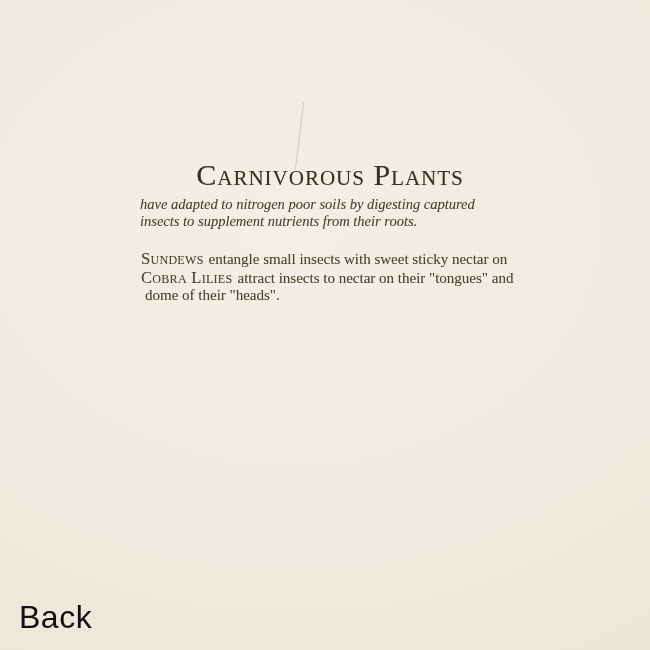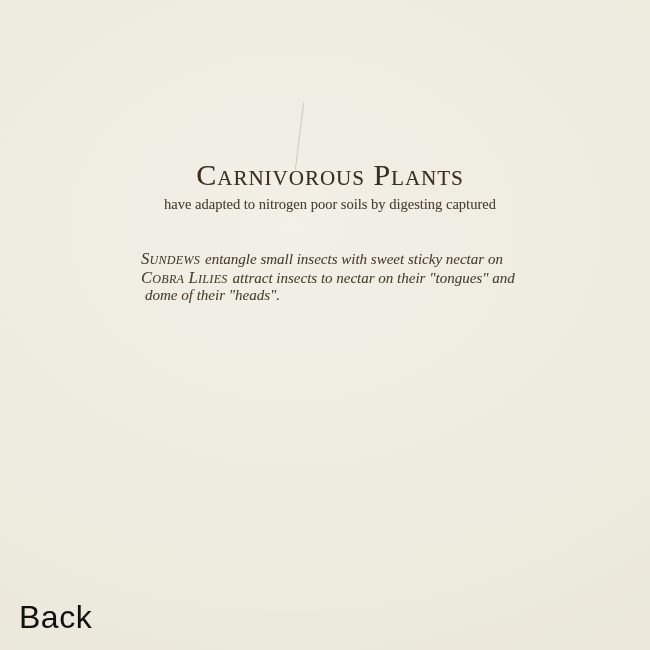--- a/index.html
+++ b/index.html
@@ -57,31 +57,31 @@
     text-shadow: 0.3px 0.3px 0.5px rgba(90, 50, 30, 0.35);
   }
 
   .intro {
     position: absolute;
     top: 196px;
     left: 0;
     right: 0;
     font-size: 14.5px;
     line-height: 17px;
-    text-align: center;
+    text-align: left;
+    font-style: italic;
   }
 
   .body-block {
     position: absolute;
     top: 250px;
     left: 1px;
     width: 379px;
     font-size: 15px;
     line-height: 17.6px;
-    font-style: italic;
   }
 
   .line {
     display: block;
     white-space: nowrap;
   }
 
   .cont {
     padding-left: 4px;
   }
@@ -115,20 +115,21 @@
 <div class="photo">
 
   <div class="scratch"></div>
 
   <div class="print-block">
 
     <div class="card-title">Carnivorous Plants</div>
 
     <div class="intro">
       <span class="line">have adapted to nitrogen poor soils by digesting captured</span>
+      <span class="line">insects to supplement nutrients from their roots.</span>
     </div>
 
     <div class="body-block">
 
       <div class="plant">
         <span class="line"><span class="plant-name">Sundews</span><span>entangle small insects with sweet sticky nectar on</span></span>
       </div>
 
 
       <div class="plant">

